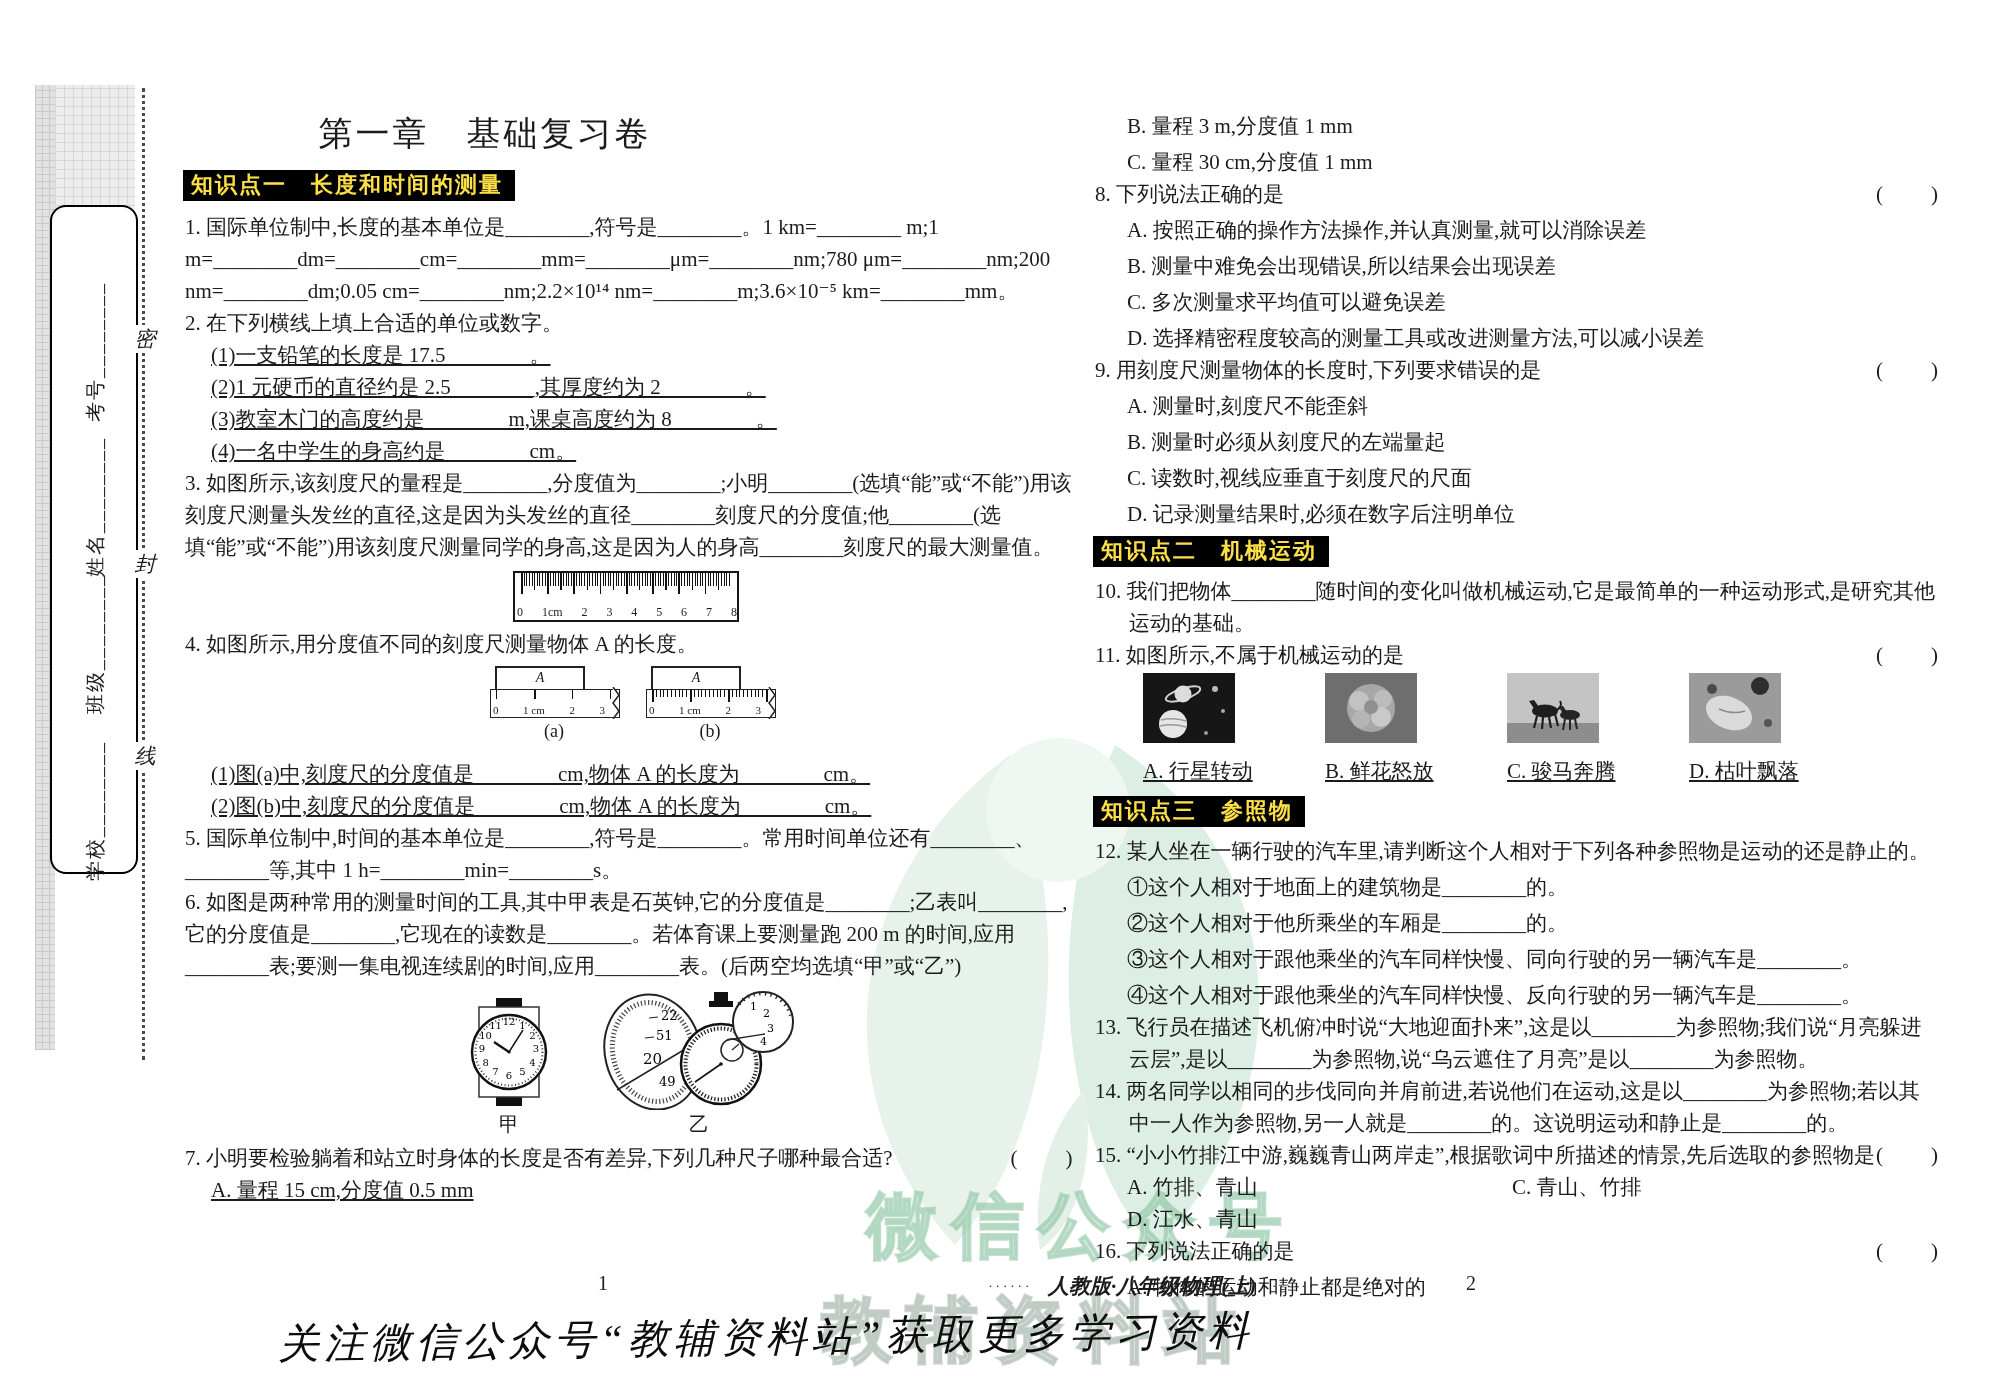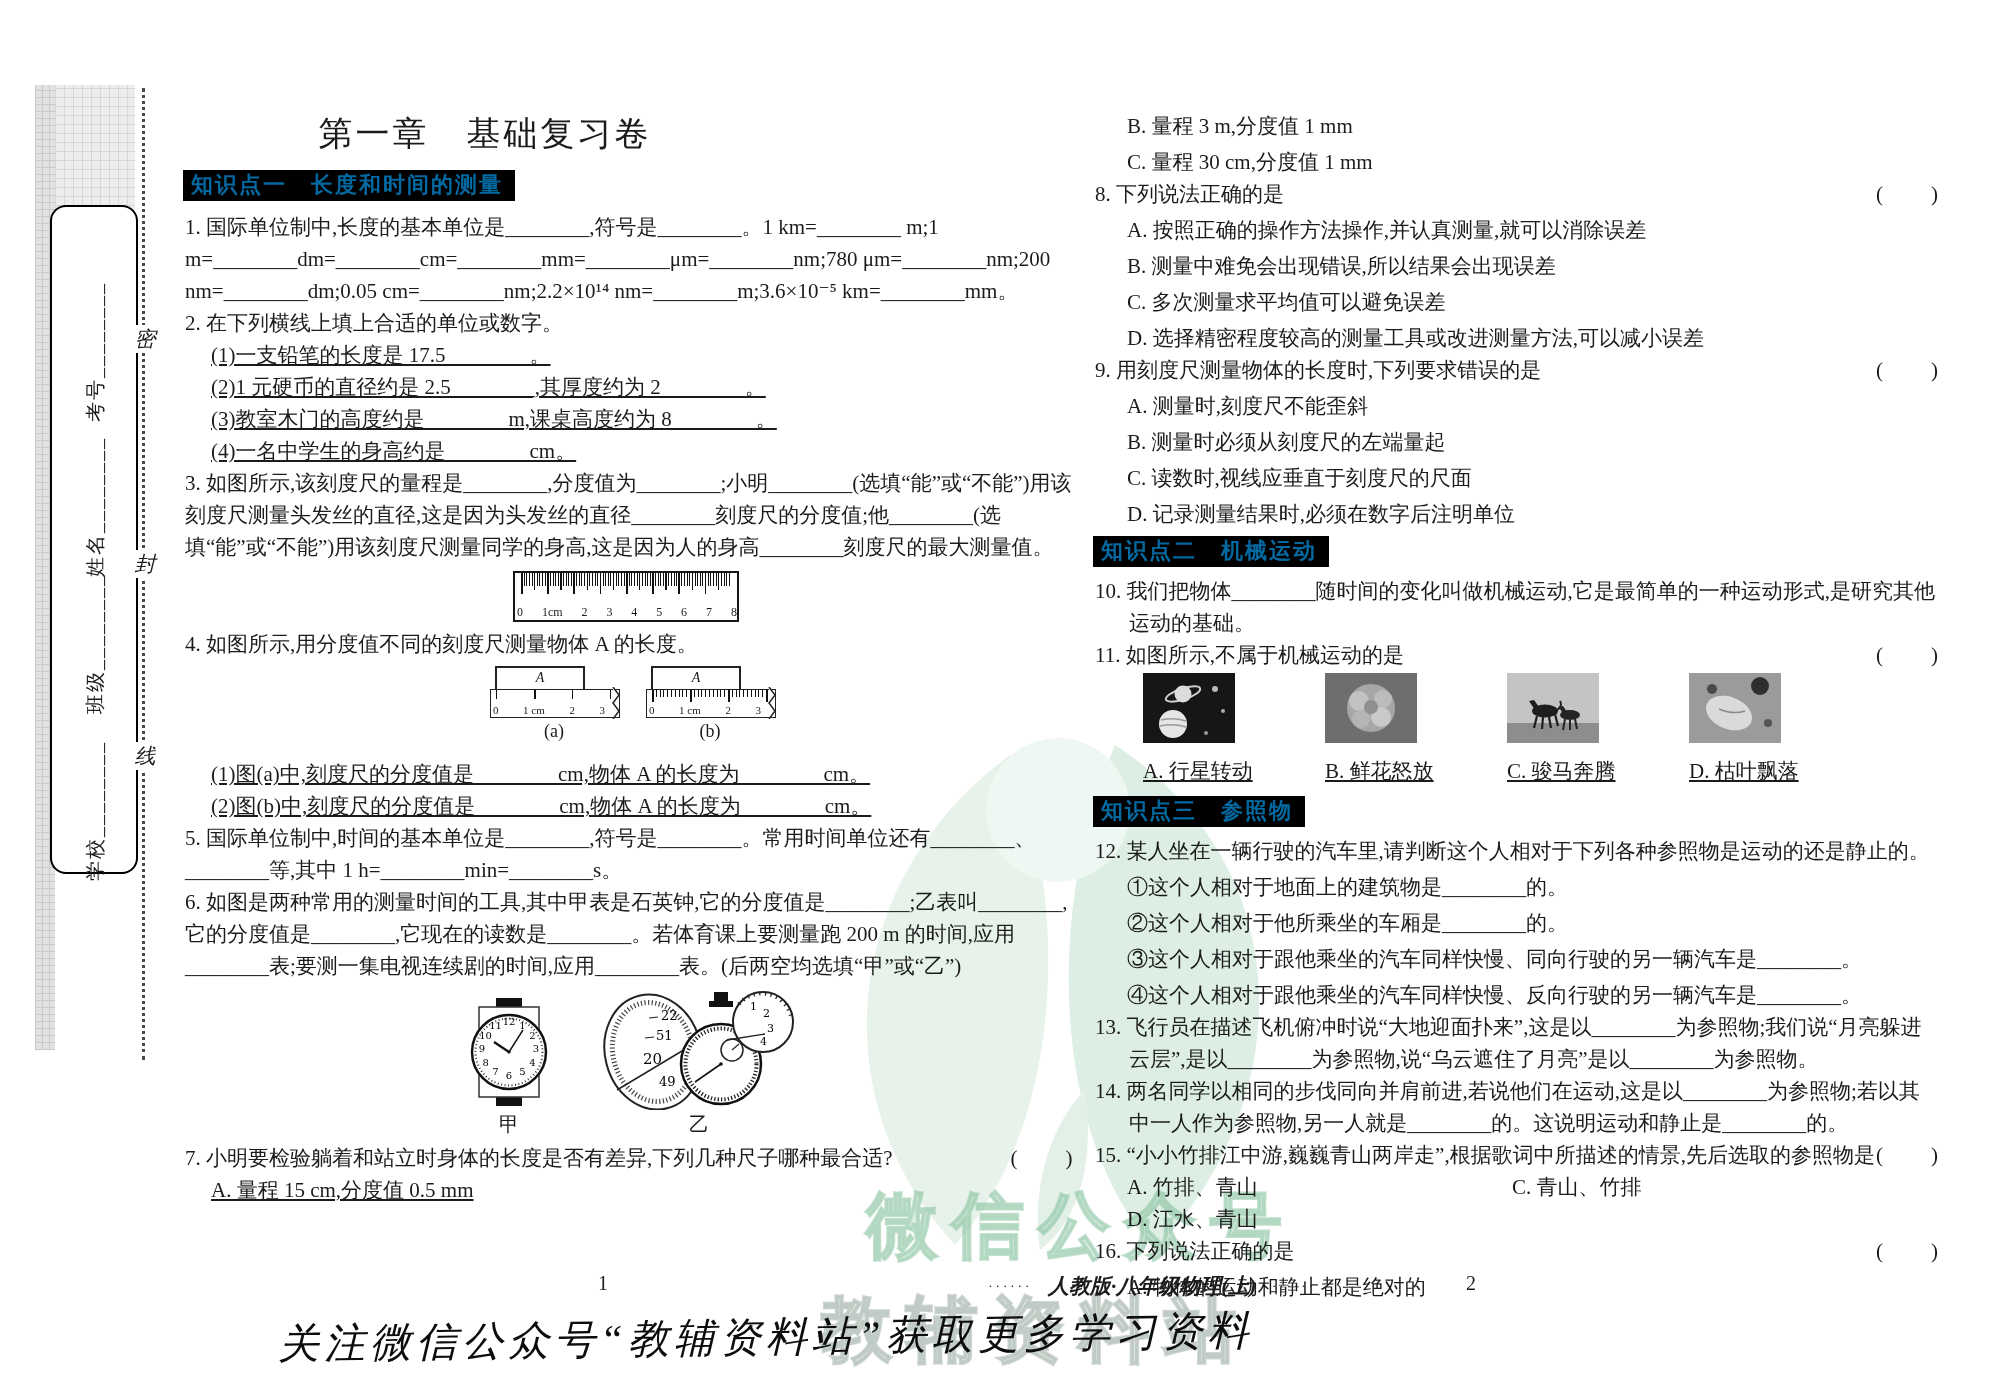--- a/index.html
+++ b/index.html
@@ -24,21 +24,21 @@
             border:2px solid #000;border-radius:16px;z-index:2;}
   .rot-field{position:absolute;left:50%;width:190px;height:24px;transform:translate(-50%,-50%) rotate(-90deg);
              font-size:20px;letter-spacing:2px;text-align:center;white-space:nowrap;}
   .seal-line{position:absolute;left:142px;top:88px;height:972px;border-left:3px dotted #4a4a4a;z-index:1;}
   .seal-char{position:absolute;left:133px;width:24px;text-align:center;font-size:21px;background:#fff;
              z-index:2;font-style:italic;}
   
   .page-left{position:absolute;left:185px;top:112px;width:900px;z-index:1;font-size:21px;line-height:32px;}
   .page-right{position:absolute;left:1095px;top:106px;width:845px;z-index:1;font-size:21px;line-height:32px;}
   .title-wrap{width:600px;text-align:center;font-size:34px;line-height:44px;font-weight:normal;letter-spacing:3px;}
-  .kp{display:inline-block;background:#000;color:#0369a1;font-family:"Liberation Sans","DejaVu Sans",sans-serif;
+  .kp{display:inline-block;background:#000;color:#fde047;font-family:"Liberation Sans","DejaVu Sans",sans-serif;
       font-weight:bold;font-size:22px;line-height:28px;padding:1px 12px 2px 8px;letter-spacing:2px;}
   .kp-row{margin:14px 0 10px -2px;line-height:28px;}
   .page-right .kp-row{margin:6px 0 8px -2px;}
   p.q{margin:0;}
   p.sub{margin:0 0 0 26px;text-decoration:underline;}
   p.opt{margin:4px 0 0 32px;}
   .page-right p.q{padding-left:34px;text-indent:-34px;}
   .br{float:right;letter-spacing:2px;}
   .br-mid{display:inline-block;margin-left:118px;letter-spacing:2px;}
   .opt-grid{margin-left:32px;display:grid;grid-template-columns:385px 1fr;}

